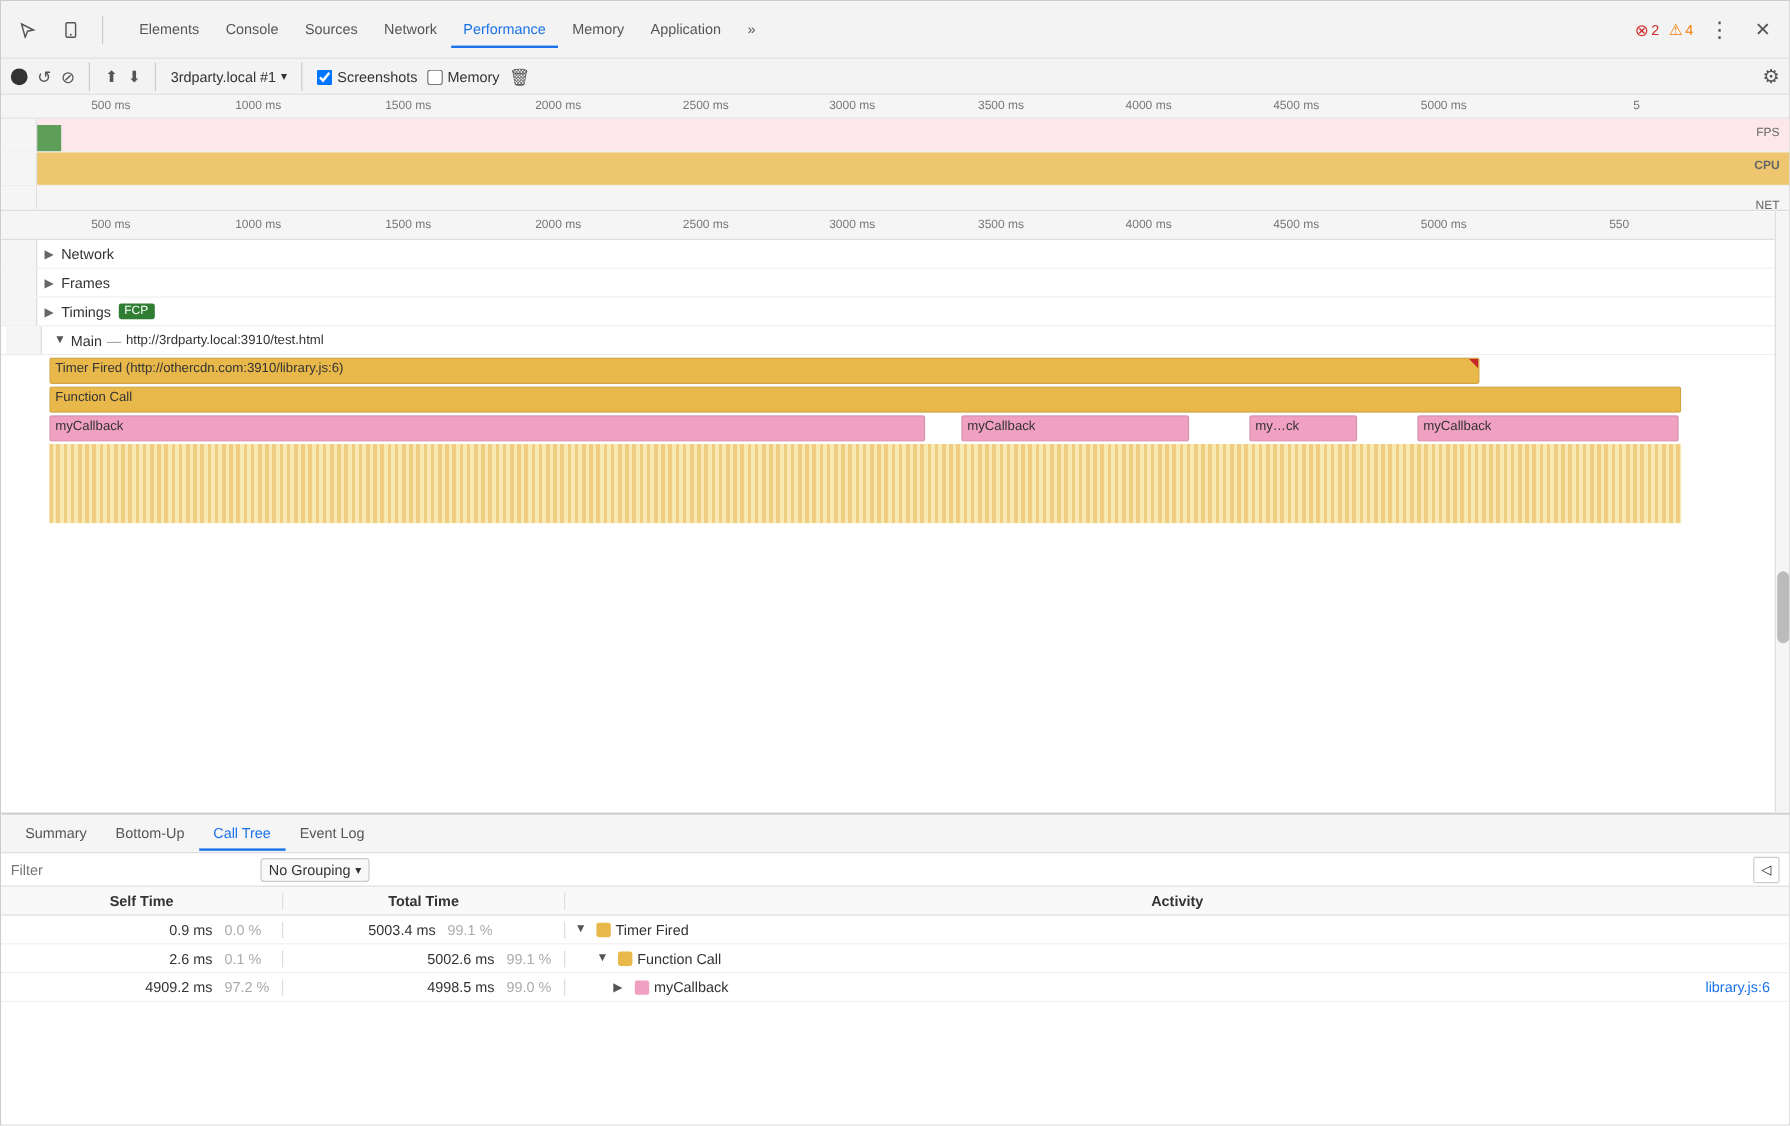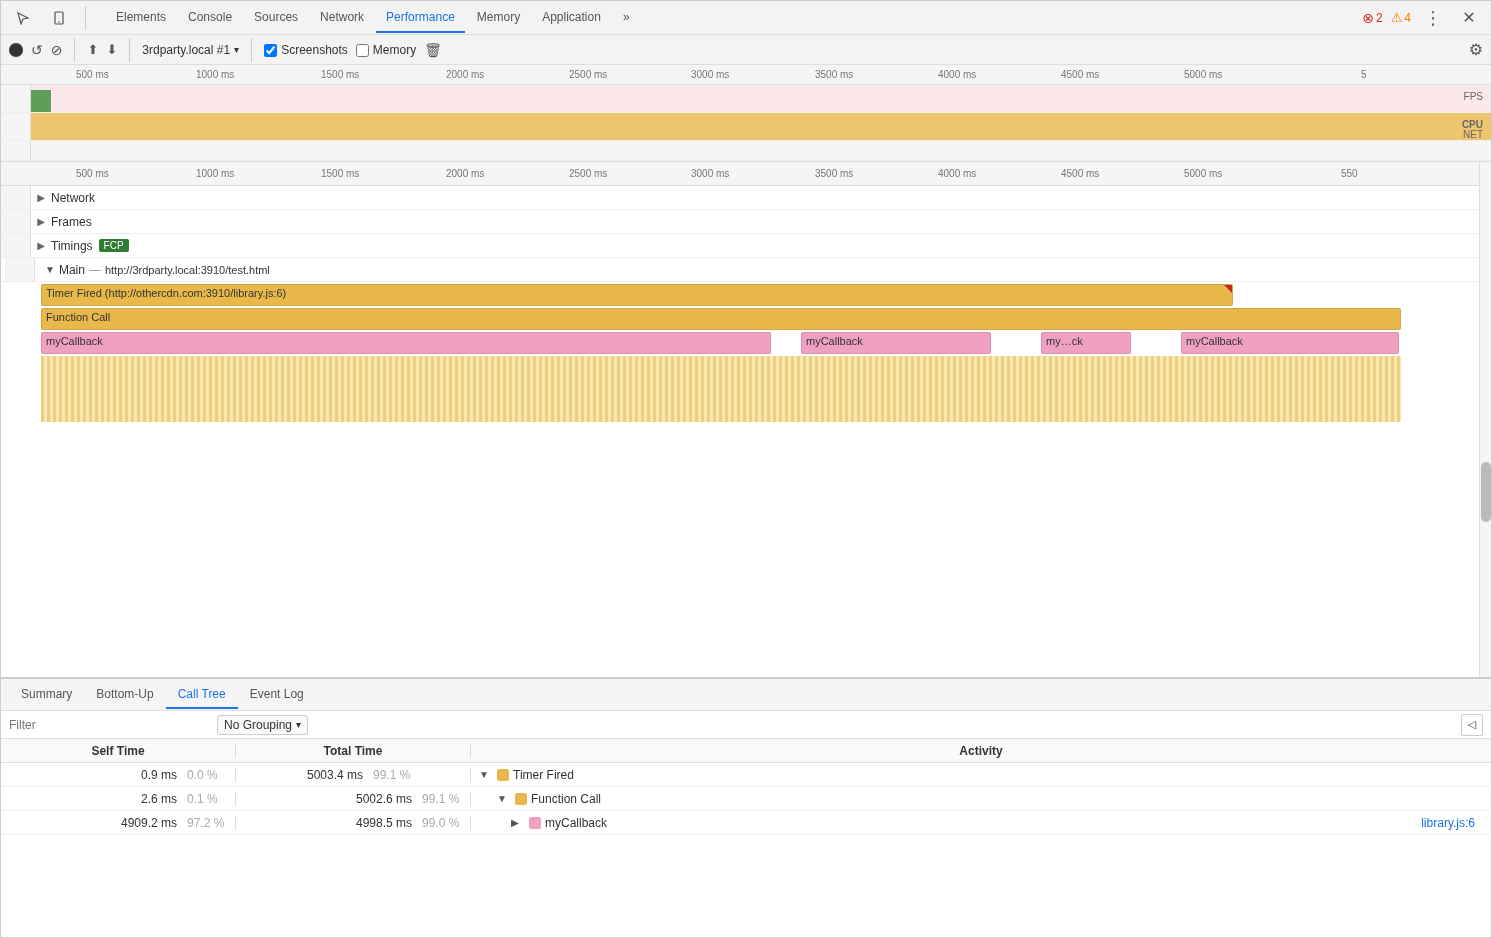--- a/index.html
+++ b/index.html
@@ -10,21 +10,21 @@
     .main-tabs { display: flex; align-items: center; height: 54px; padding: 0 8px; gap: 2px; flex: 1; }
 
     
     #devtools {
       display: flex; flex-direction: column; height: 938px; background: #fff;
       border: 1px solid #ccc; font-size: 12px;
     }
 
     
     #top-nav {
-      display: flex; align-items: center; height: 34px; background: #f3f3f3;
+      display: flex; align-items: center; height: 48px; background: #f3f3f3;
       border-bottom: 1px solid #ddd; padding: 0 8px; gap: 8px; flex-shrink: 0;
     }
     .nav-tab { padding: 4px 10px; font-size: 12px; cursor: pointer; color: #555; border-bottom: 2px solid transparent; height: 30px; display: flex; align-items: center; }
     .nav-tab.active { color: #1a73e8; border-bottom: 2px solid #1a73e8; }
     .nav-spacer { flex: 1; }
     .nav-right { display: flex; align-items: center; gap: 8px; }
     .error-badge { display: flex; align-items: center; gap: 2px; color: #d32f2f; font-size: 12px; }
     .warn-badge { display: flex; align-items: center; gap: 2px; color: #f57c00; font-size: 12px; }
 
     
@@ -208,21 +208,21 @@
       <div class="overview-label" style="position:absolute; right:8px; font-size:10px; color:#666; top:6px;">FPS</div>
     </div>
     <div style="display:flex; height:28px; border-bottom:1px solid #eee; align-items:center;">
       <div style="width:30px; flex-shrink:0; background:#f5f5f5; height:100%; border-right:1px solid #ddd;"></div>
       <div style="flex:1; height:100%; background:#e8b84b; opacity:0.8;"></div>
       <div class="overview-label" style="position:absolute; right:8px; font-size:10px; color:#666; top:34px; font-weight:600;">CPU</div>
     </div>
     <div style="display:flex; height:20px; border-bottom:1px solid #eee; align-items:center;">
       <div style="width:30px; flex-shrink:0; background:#f5f5f5; height:100%; border-right:1px solid #ddd;"></div>
       <div style="flex:1; height:100%; background:#f5f5f5;"></div>
-      <div class="overview-label" style="position:absolute; right:8px; font-size:10px; color:#666; top:44px;">NET</div>
+      <div class="overview-label" style="position:absolute; right:8px; font-size:10px; color:#666; top:67px;">NET</div>
     </div>
   </div>
 
   <div id="main-timeline" style="flex:1; overflow:auto; position:relative; display:flex;">
     <div style="flex:1; overflow:hidden; position:relative;">
 
       <div class="bottom-ruler" style="position:relative; height:24px; background:#f5f5f5; border-bottom:1px solid #ddd; display:flex; align-items:center; padding-left:30px;">
         <div style="position:absolute; left:75px; font-size:10px; color:#777;">500 ms</div>
         <div style="position:absolute; left:195px; font-size:10px; color:#777;">1000 ms</div>
         <div style="position:absolute; left:320px; font-size:10px; color:#777;">1500 ms</div>

